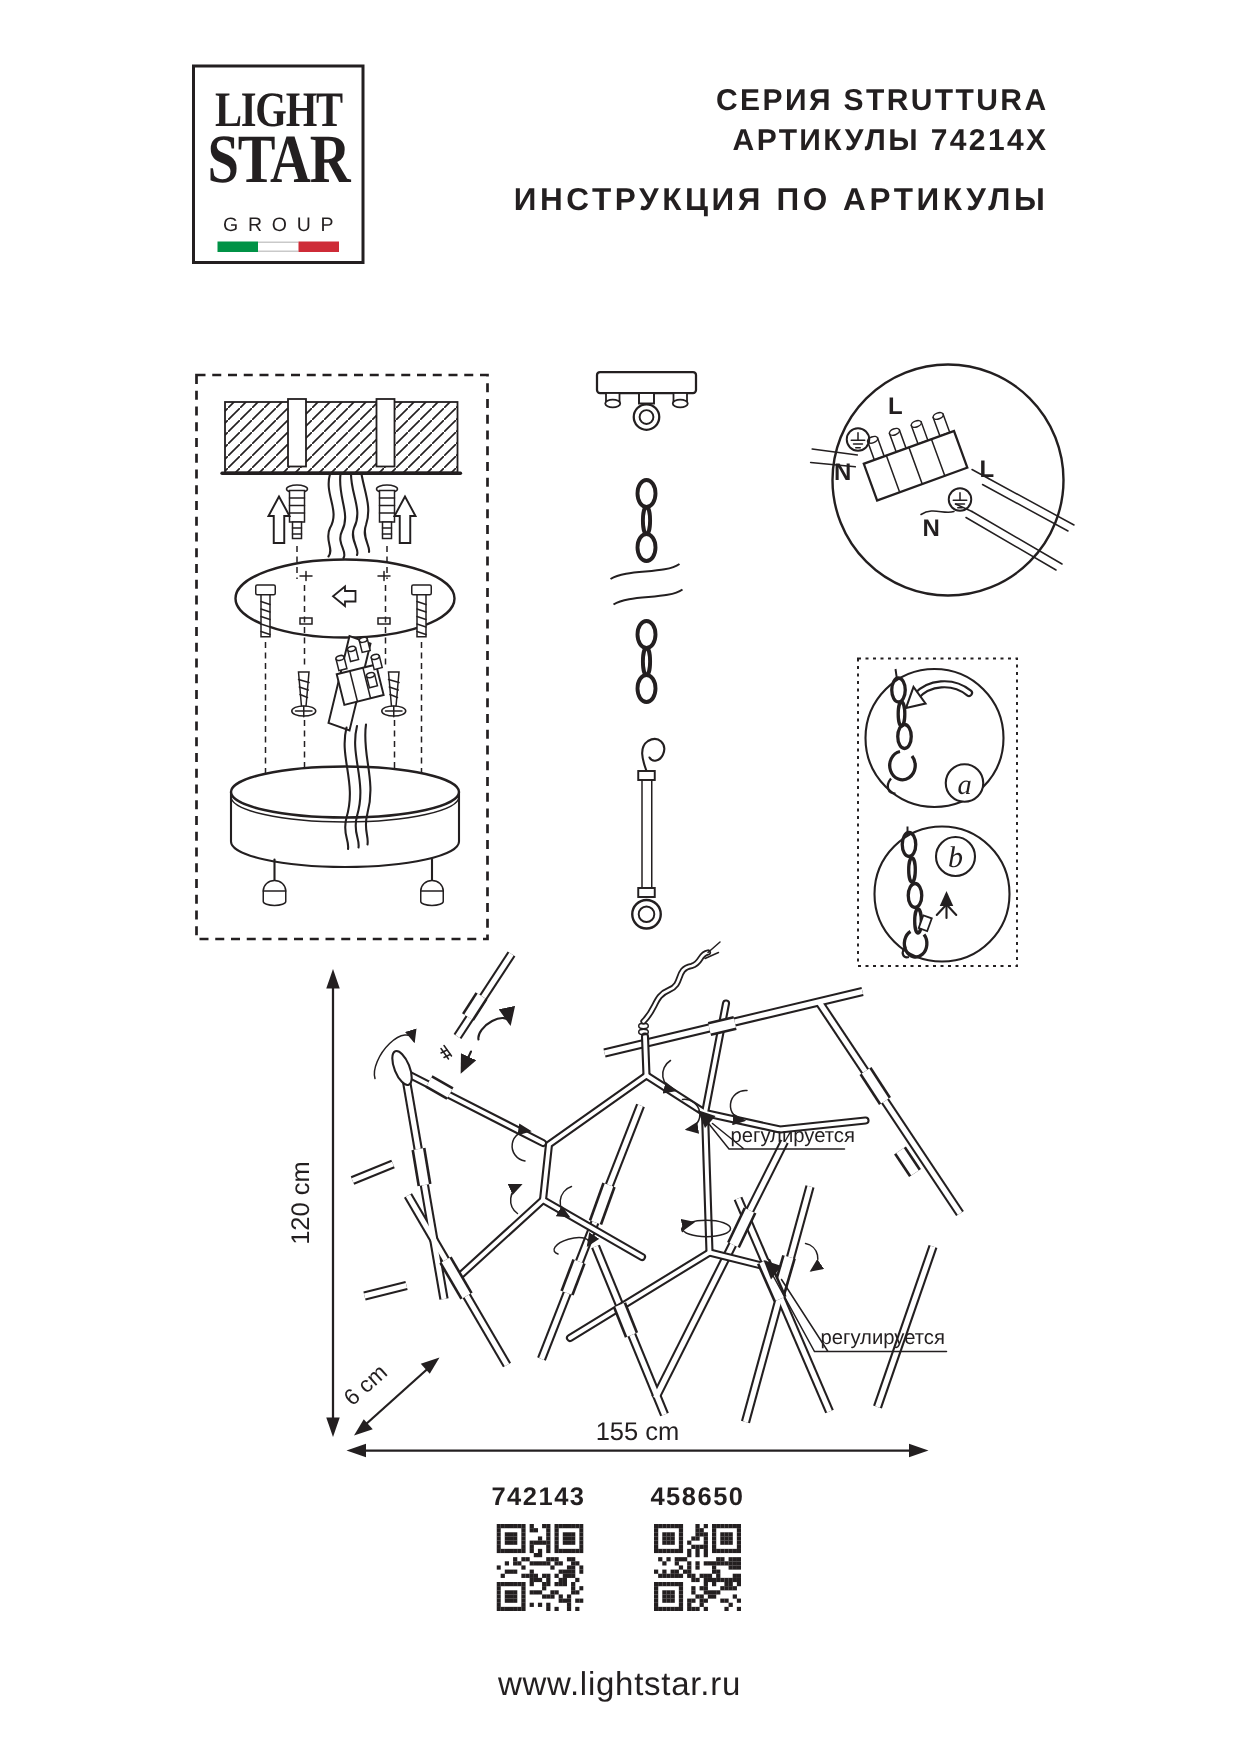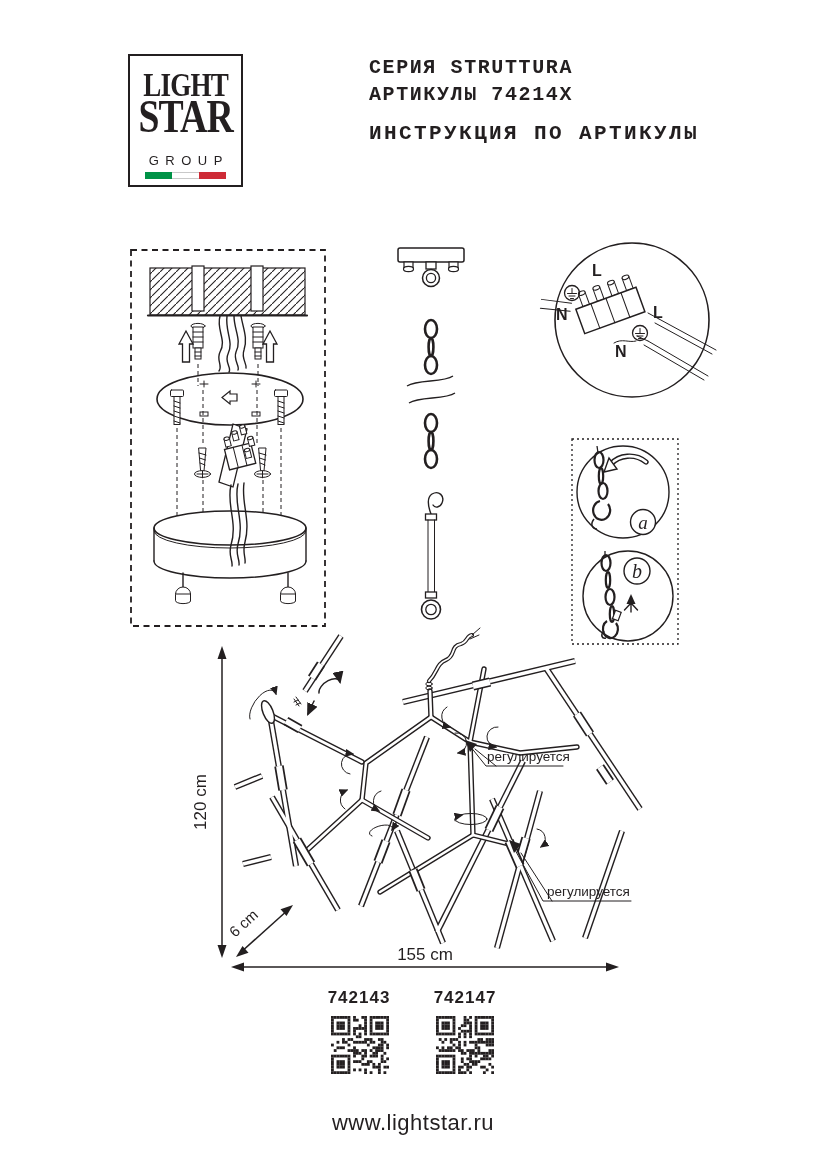--- a/index.html
+++ b/index.html
@@ -1,34 +1,34 @@
 <!DOCTYPE html>
 <html><head>
 <meta charset="utf-8">
 <style>
   html,body{margin:0;padding:0;background:#fff;}
   .page{position:relative;width:826px;height:1169px;background:#fff;overflow:hidden;
         font-family:"Liberation Sans",sans-serif;color:#231f20;}
   .page svg.art{position:absolute;left:0;top:0;}
 
   
-  .logo-box{position:absolute;left:128px;top:54px;width:115px;height:133px;
+  .logo-box{position:absolute;left:128px;top:43px;width:115px;height:133px;
             border:2px solid #231f20;box-sizing:border-box;display:flex;flex-direction:column;
             align-items:center;justify-content:flex-start;padding-top:16px;}
   .logo-light{font-family:"Liberation Serif",serif;font-weight:bold;font-size:33px;line-height:26px;
               transform:scaleX(0.82);letter-spacing:-1px;}
   .logo-star{font-family:"Liberation Serif",serif;font-weight:bold;font-size:46px;line-height:37px;
              transform:scaleX(0.82);letter-spacing:-1px;}
   .logo-group{font-size:13px;line-height:14px;letter-spacing:6.5px;margin-right:-6.5px;margin-top:19px;font-weight:400;}
   .logo-flag{display:flex;width:82px;height:7px;margin-top:4px;}
   .logo-flag span{flex:1;}
   .flag-white{border-top:1px solid #c9c9c9;border-bottom:1px solid #c9c9c9;box-sizing:border-box;}
 
   
-  .header{position:absolute;top:54px;right:127px;font-weight:bold;font-family:Liberation Mono, monospace;}
+  .header{position:absolute;top:54px;right:127px;text-align:right;font-weight:bold;}
   .header .h-line1,.header .h-line2{font-size:20px;line-height:27px;letter-spacing:1.6px;}
   .header .h-gap{height:13px;}
   .header .h-line3,.header .h-line4{font-size:21px;line-height:26px;letter-spacing:2.4px;}
 
   
   .article{position:absolute;top:988px;width:120px;text-align:center;font-weight:bold;
            font-size:17px;letter-spacing:1px;}
   .article.a1{left:299px;} .article.a2{left:405px;}
   .qr{position:absolute;top:1016px;width:58px;height:58px;}
   .qr.q1{left:331px;} .qr.q2{left:436px;}
@@ -513,21 +513,21 @@
       <polygon points="465,740 477,744 470,752" class="fb"></polygon>
     </g>
     <g>
       <text class="txt" font-size="13.5" x="547" y="896">регулируется</text>
       <path d="M631,901 L543,901 L514,848 M552,901 L521,853" class="ln1"></path>
       <polygon points="509,840 521,844 514,853" class="fb"></polygon>
     </g>
   </svg>
 
   <div class="article a1">742143</div>
-  <div class="article a2">742147</div>
+  <div class="article a2">458650</div>
   <svg class="qr q1" id="qr-1" viewBox="0 0 21 21">
       <rect x="0" y="0" width="1.02" height="1.02" fill="#231f20"></rect>
       <rect x="1" y="0" width="1.02" height="1.02" fill="#231f20"></rect>
       <rect x="2" y="0" width="1.02" height="1.02" fill="#231f20"></rect>
       <rect x="3" y="0" width="1.02" height="1.02" fill="#231f20"></rect>
       <rect x="4" y="0" width="1.02" height="1.02" fill="#231f20"></rect>
       <rect x="5" y="0" width="1.02" height="1.02" fill="#231f20"></rect>
       <rect x="6" y="0" width="1.02" height="1.02" fill="#231f20"></rect>
       <rect x="8" y="0" width="1.02" height="1.02" fill="#231f20"></rect>
       <rect x="11" y="0" width="1.02" height="1.02" fill="#231f20"></rect>

